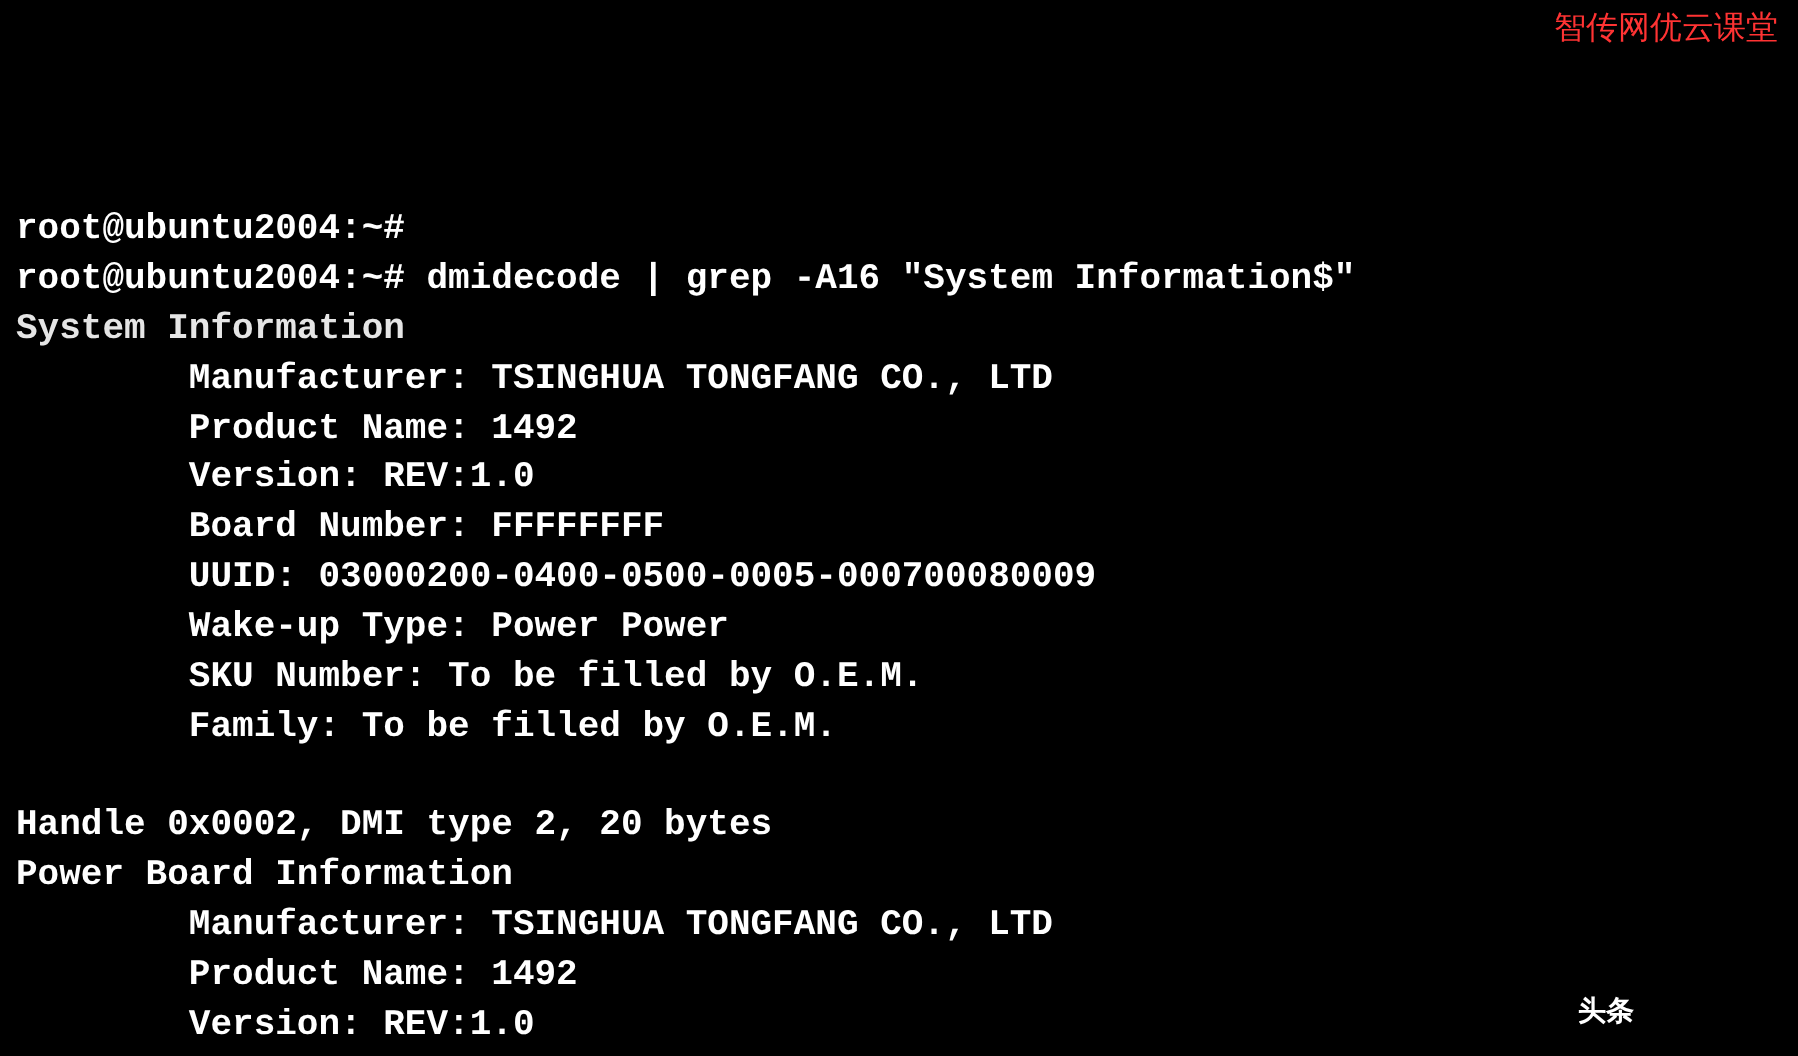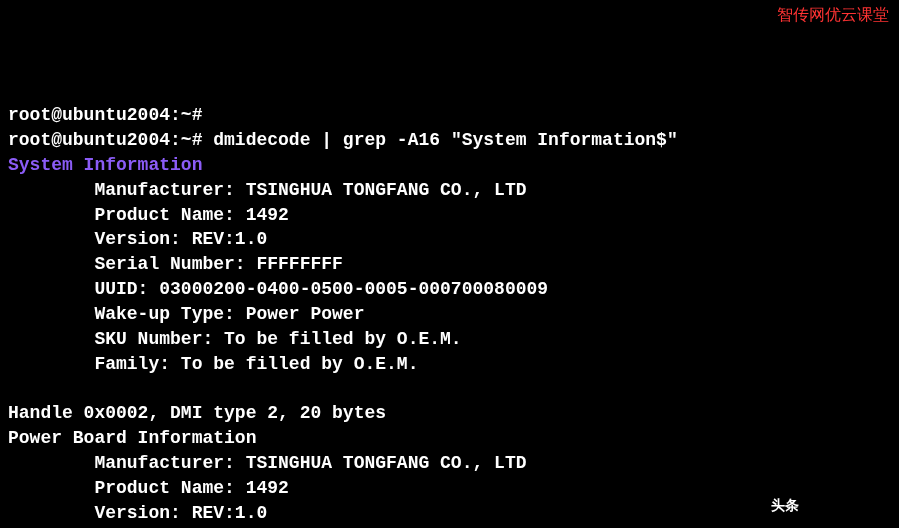--- a/index.html
+++ b/index.html
@@ -15,37 +15,37 @@
       color: #ffffff;
       width: 899px;
       height: 528px;
       padding: 4px 8px;
       line-height: 1.38;
       overflow: hidden;
       position: relative;
       white-space: pre;
     }
     .highlight {
-      color: #8b5cf6;
+      color: #e5e5e5;
       text-align: center;
     }
     .watermark-top {
       position: absolute;
       top: 4px;
       right: 10px;
       color: #ff3333;
       font-family: "Microsoft YaHei", sans-serif;
       font-size: 16px;
       font-weight: normal;
       text-align: center;
     }
     .watermark-bottom {
       position: absolute;
       bottom: 12px;
-      right: 104px;
+      right: 86px;
       color: #ffffff;
       font-family: "Microsoft YaHei", sans-serif;
       font-size: 16px;
       font-weight: normal;
       display: flex;
       align-items: flex-end;
       gap: 6px;
     }
     .toutiao-icon {
       width: 20px;
@@ -62,21 +62,21 @@
 <body>
 
 
 
 <div><span>root@ubuntu2004:~#</span>
 <span>root@ubuntu2004:~#</span><span> dmidecode | grep -A16 "System Information$"</span>
 <span class="highlight">System Information</span>
 <span>        Manufacturer: TSINGHUA TONGFANG CO., LTD</span>
 <span>        Product Name: 1492</span>
 <span>        Version: REV:1.0</span>
-<span>        Serial Number: FFFFFFFF</span>
+<span>        Board Number: FFFFFFFF</span>
 <span>        UUID: 03000200-0400-0500-0005-000700080009</span>
 <span>        Wake-up Type: Power Power</span>
 <span>        SKU Number: To be filled by O.E.M.</span>
 <span>        Family: To be filled by O.E.M.</span>
 <span></span>
 <span>Handle 0x0002, DMI type 2, 20 bytes</span>
 <span>Power Board Information</span>
 <span>        Manufacturer: TSINGHUA TONGFANG CO., LTD</span>
 <span>        Product Name: 1492</span>
 <span>        Version: REV:1.0</span>

